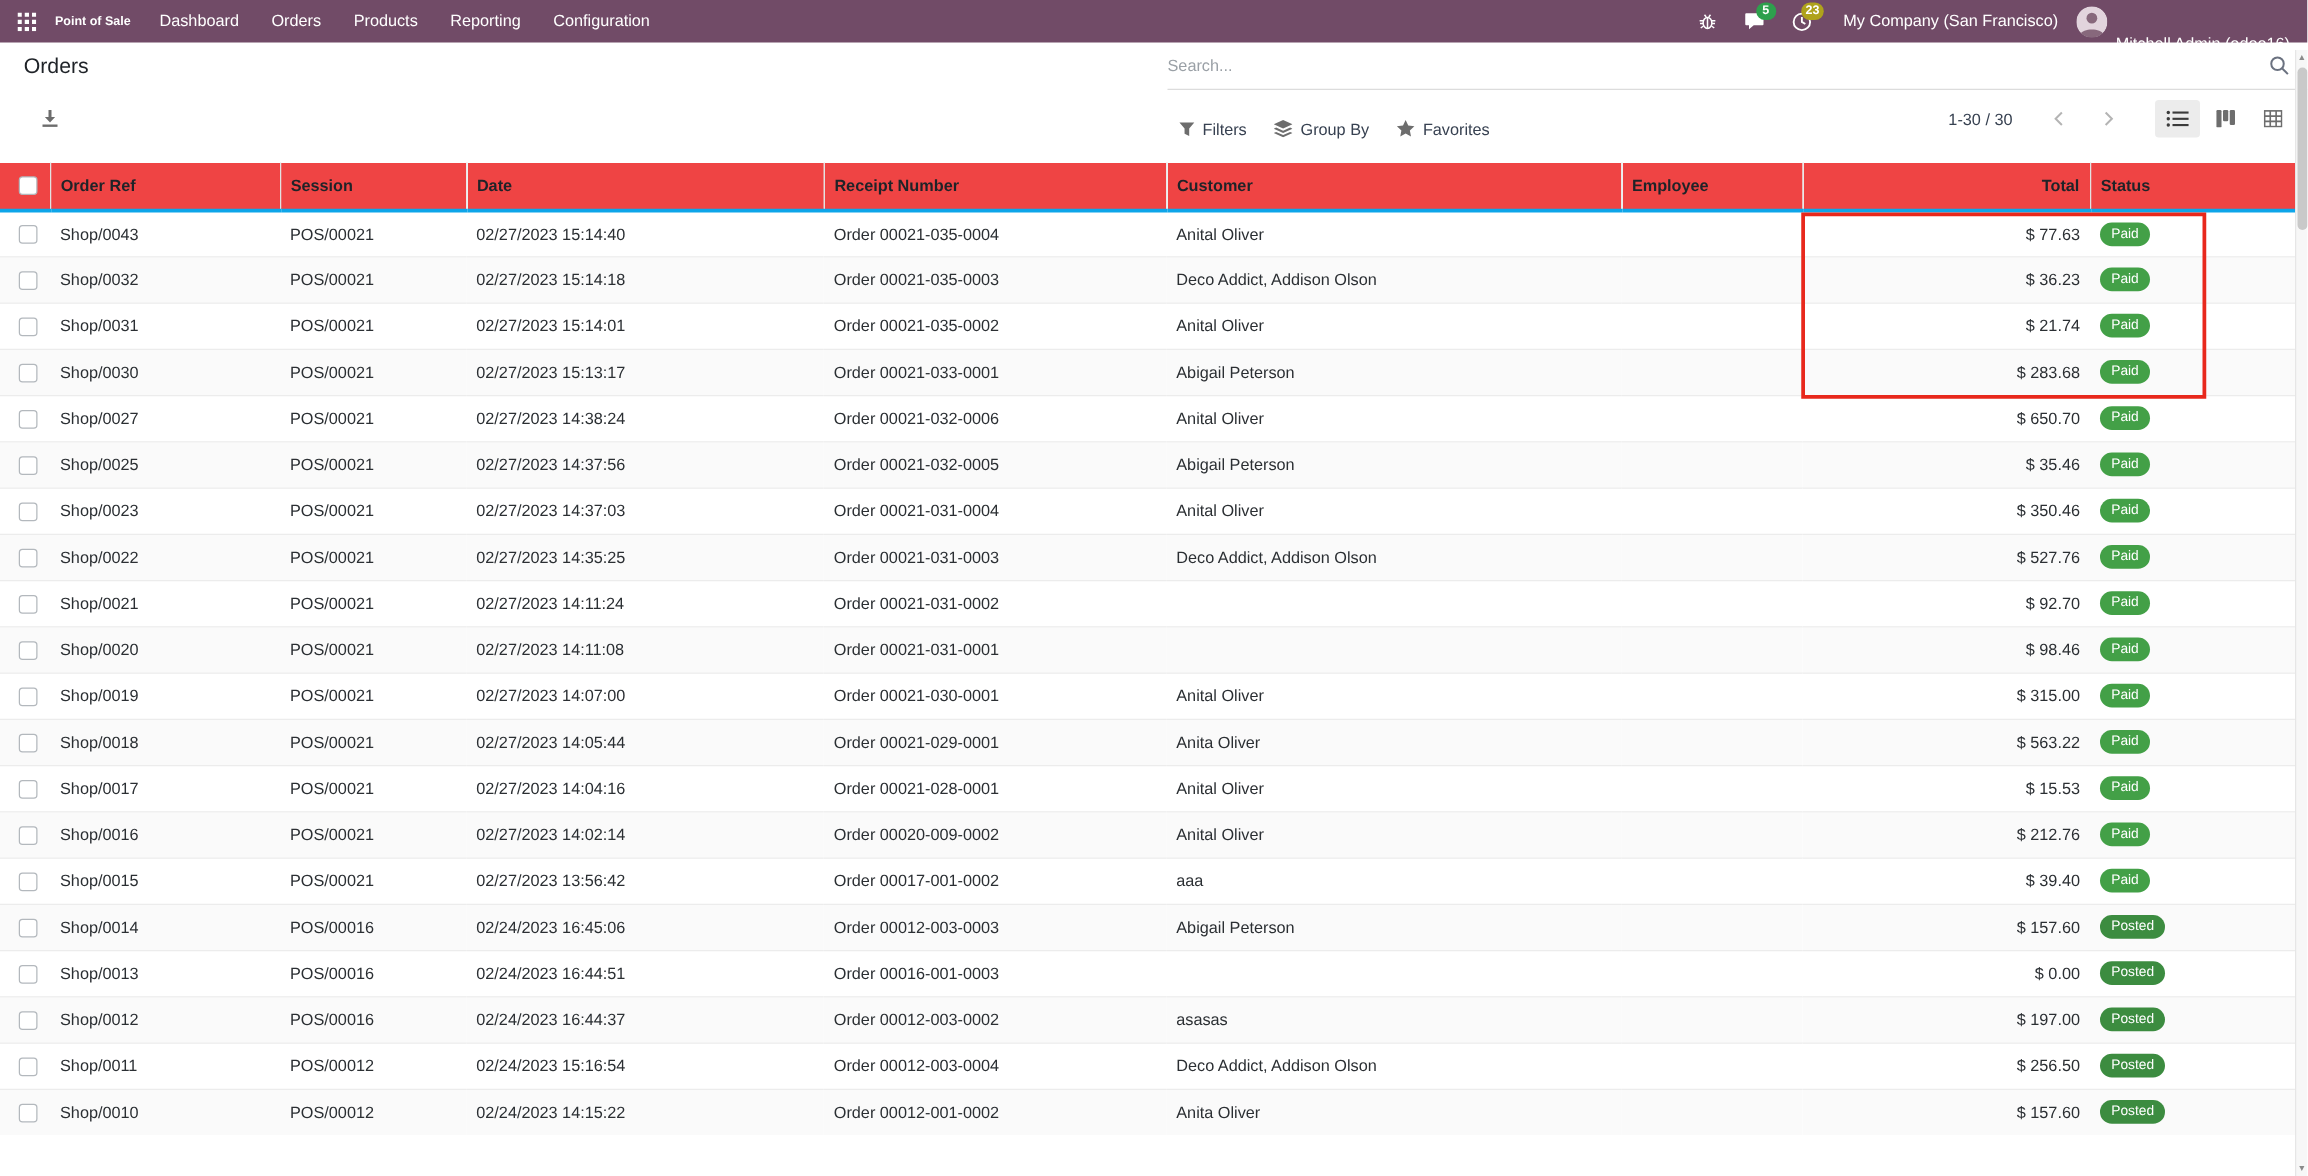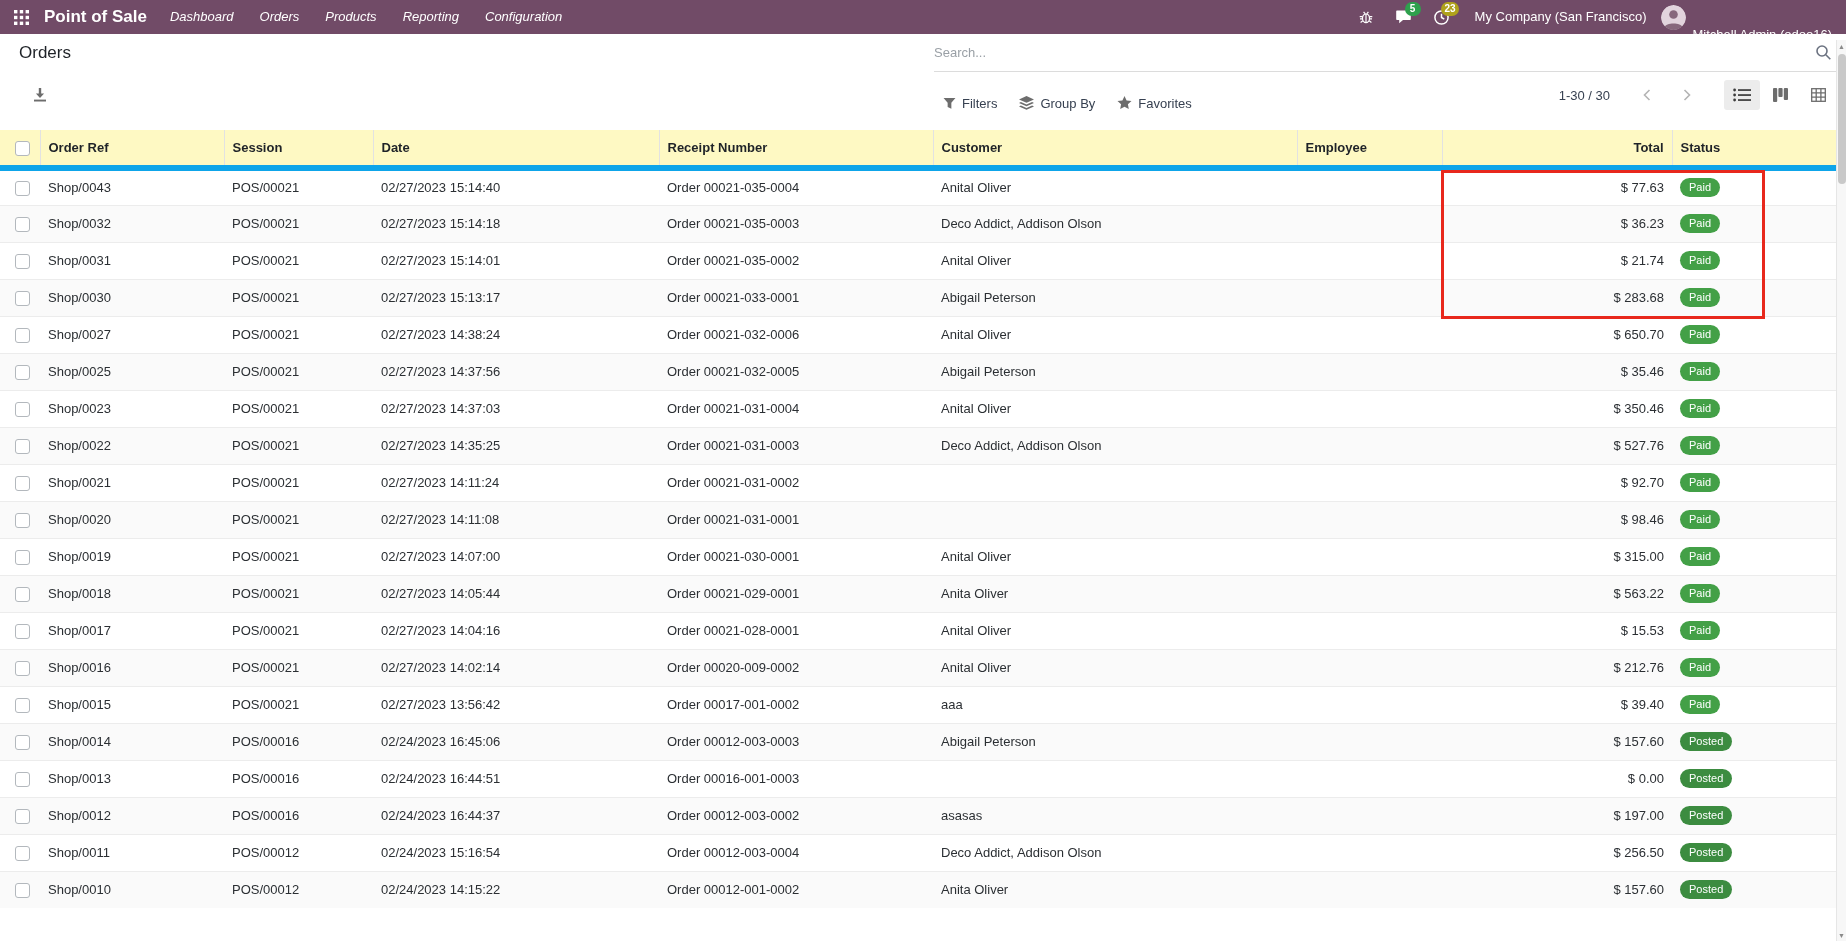--- a/index.html
+++ b/index.html
@@ -11,23 +11,23 @@
     --annotation:#E8281C;
   }
   *{margin:0;padding:0;box-sizing:border-box;}
   html,body{width:1846px;height:941px;}
   body{overflow:hidden;position:relative;font-family:"Liberation Sans",sans-serif;font-size:13px;color:#212529;background:#fff;}
   button{font-family:inherit;font-size:inherit;background:none;border:none;color:inherit;cursor:pointer;}
 
   
   .navbar{height:34px;background:var(--navbar-bg);display:flex;align-items:center;color:#fff;padding-right:10px;}
   .apps-btn{width:42px;height:34px;display:flex;align-items:center;justify-content:center;}
-  .app-name{font-weight:700;font-size:17px;margin:0 10px 0 2px;cursor:pointer;white-space:nowrap;}
+  .app-name{font-weight:700;font-size:10px;margin:0 10px 0 2px;cursor:pointer;white-space:nowrap;}
   .nav-menu{display:flex;}
-  .nav-item{padding:0 13px;line-height:34px;cursor:pointer;white-space:nowrap;font-style:italic;}
+  .nav-item{padding:0 13px;line-height:34px;cursor:pointer;white-space:nowrap;}
   .nav-right{margin-left:auto;display:flex;align-items:center;}
   .icon-btn{position:relative;width:38px;height:34px;display:flex;align-items:center;justify-content:center;}
   .counter{position:absolute;top:2px;right:2px;min-width:16px;height:14px;line-height:14px;border-radius:8px;font-size:10px;font-weight:700;text-align:center;padding:0 3px;color:#fff;}
   .counter.msg{background:var(--messages-badge-bg);}
   .counter.act{background:var(--activities-badge-bg);}
   .company{padding:0 14px;line-height:34px;cursor:pointer;white-space:nowrap;}
   .avatar{width:25px;height:25px;border-radius:50%;overflow:hidden;margin-right:7px;cursor:pointer;flex:0 0 auto;}
   .username{line-height:34px;padding-right:4px;cursor:pointer;white-space:nowrap;margin-top:36px;}
 
   
@@ -48,21 +48,21 @@
   .view-switcher{display:flex;align-items:center;gap:2px;margin-right:10px;}
   .vs-btn{width:36px;height:30px;display:flex;align-items:center;justify-content:center;border-radius:3px;}
   .vs-btn.active{background:#ececec;}
 
   
   .table-wrap{margin-top:12px;}
   table{border-collapse:collapse;table-layout:fixed;width:1836px;}
   col.c-check{width:40px;}  col.c-ref{width:184px;}  col.c-session{width:149px;}
   col.c-date{width:286px;}  col.c-receipt{width:274px;} col.c-customer{width:364px;}
   col.c-employee{width:145px;} col.c-total{width:230px;} col.c-status{width:164px;}
-  thead th{height:38px;background:#fef9c3;font-weight:700;color:#1f2328;text-align:left;padding:0 8px;border-bottom:6px solid #0ea5e9;border-left:1px solid #e2e2e2;cursor:pointer;white-space:nowrap;overflow:hidden;}
+  thead th{height:38px;background:#ef4444;font-weight:700;color:#1f2328;text-align:left;padding:0 8px;border-bottom:3px solid #0ea5e9;border-left:1px solid #e2e2e2;cursor:pointer;white-space:nowrap;overflow:hidden;}
   thead th:first-child{border-left:none;}
   thead th.cell-total{text-align:right;}
   tbody td{height:37px;padding:0 8px;border-top:1px solid #ececec;white-space:nowrap;overflow:hidden;color:#2b2f33;}
   tbody tr:first-child td{border-top:none;}
   tbody tr:nth-child(even){background:#fafafa;}
   .cell-check{padding-left:15px;}
   .cell-total{text-align:right;padding-left:35px;}
   .checkbox{display:inline-block;width:15px;height:15px;border:1px solid #b3b8bd;border-radius:3px;background:#fff;vertical-align:middle;cursor:pointer;}
   .status-badge{display:inline-block;color:#fff;font-size:11px;font-weight:400;line-height:1;padding:4px 9px;border-radius:10px;}
   .status-badge.paid{background:var(--badge-paid);}

